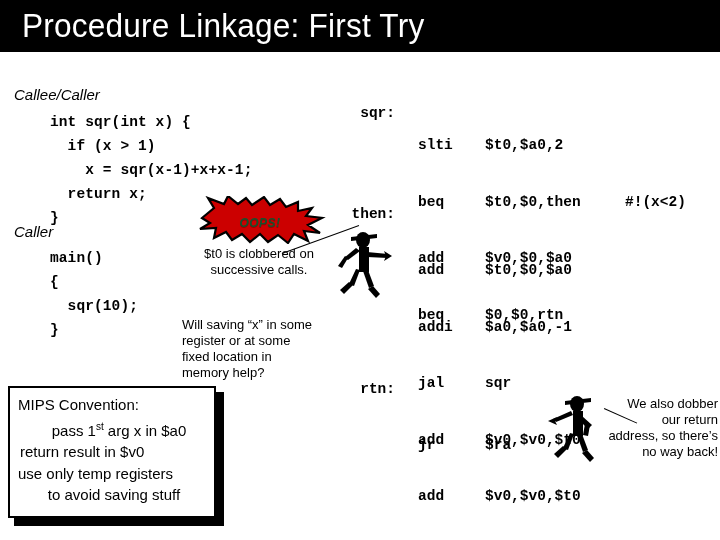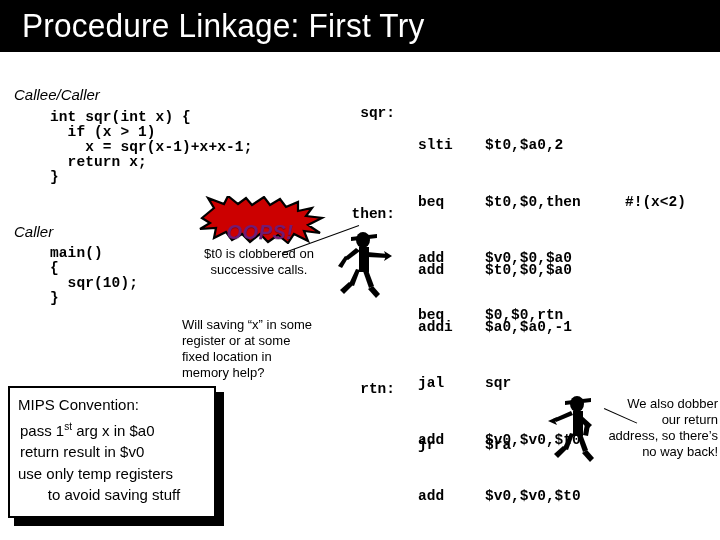--- a/index.html
+++ b/index.html
@@ -52,21 +52,21 @@
   #label-caller        { left: 14px; top: 223px; }
 
   
   .codeblock {
     position: absolute;
     font-family: "Liberation Mono", "DejaVu Sans Mono", monospace;
     font-size: 14.5px;
     font-weight: bold;
     color: #000000;
     white-space: pre;
-    line-height: 15px;
+    line-height: 24px;
     letter-spacing: 0.1px;
   }
   #c-code-sqr { left: 50px; top: 110px; }
   #c-code-main { left: 50px; top: 246px; }
 
   
   .asm-label {
     position: absolute;
     font-family: "Liberation Mono", "DejaVu Sans Mono", monospace;
     font-size: 14.5px;
@@ -102,31 +102,31 @@
     position: absolute;
     left: 194px;
     top: 196px;
     width: 132px;
     height: 48px;
   }
   #oops-burst svg { display: block; width: 132px; height: 48px; }
   #oops-text {
     position: absolute;
     left: 0;
-    top: 12px;
+    top: 3px;
     width: 132px;
     height: 48px;
     display: flex;
     align-items: center;
     justify-content: center;
-    color: #701a75;
+    color: #14532d;
     font-family: "Liberation Sans", sans-serif;
     font-style: italic;
     font-weight: bold;
-    font-size: 20px;
+    font-size: 12px;
     letter-spacing: 0.5px;
     text-shadow: 0 1px 0 rgba(0,0,0,0.25);
   }
 
   
   .annot {
     position: absolute;
     font-family: "Liberation Sans", sans-serif;
     font-size: 13px;
     line-height: 16px;
@@ -205,21 +205,21 @@
     left: 0;
     top: 6px;
     width: 208px;
     font-family: "Liberation Sans", sans-serif;
     font-size: 15px;
     line-height: 21.5px;
     color: #000000;
   }
   .mips-line { white-space: nowrap; }
   .mips-line.l0 { text-align: left;   padding-left: 8px; }
-  .mips-line.l1 { text-align: left;   padding-left: 10px; }
+  .mips-line.l1 { text-align: center;   padding-left: 10px; }
   .mips-line.l2 { text-align: left;   padding-left: 10px; }
   .mips-line.l3 { text-align: left;   padding-left: 10px; }
   .mips-line.l4 { text-align: left;   padding-left: 8px; }
   .mips-line.l5 { text-align: center; }
   .sup { font-size: 10px; vertical-align: super; }
 </style>
 </head>
 <body>
 
 <div id="slide">

